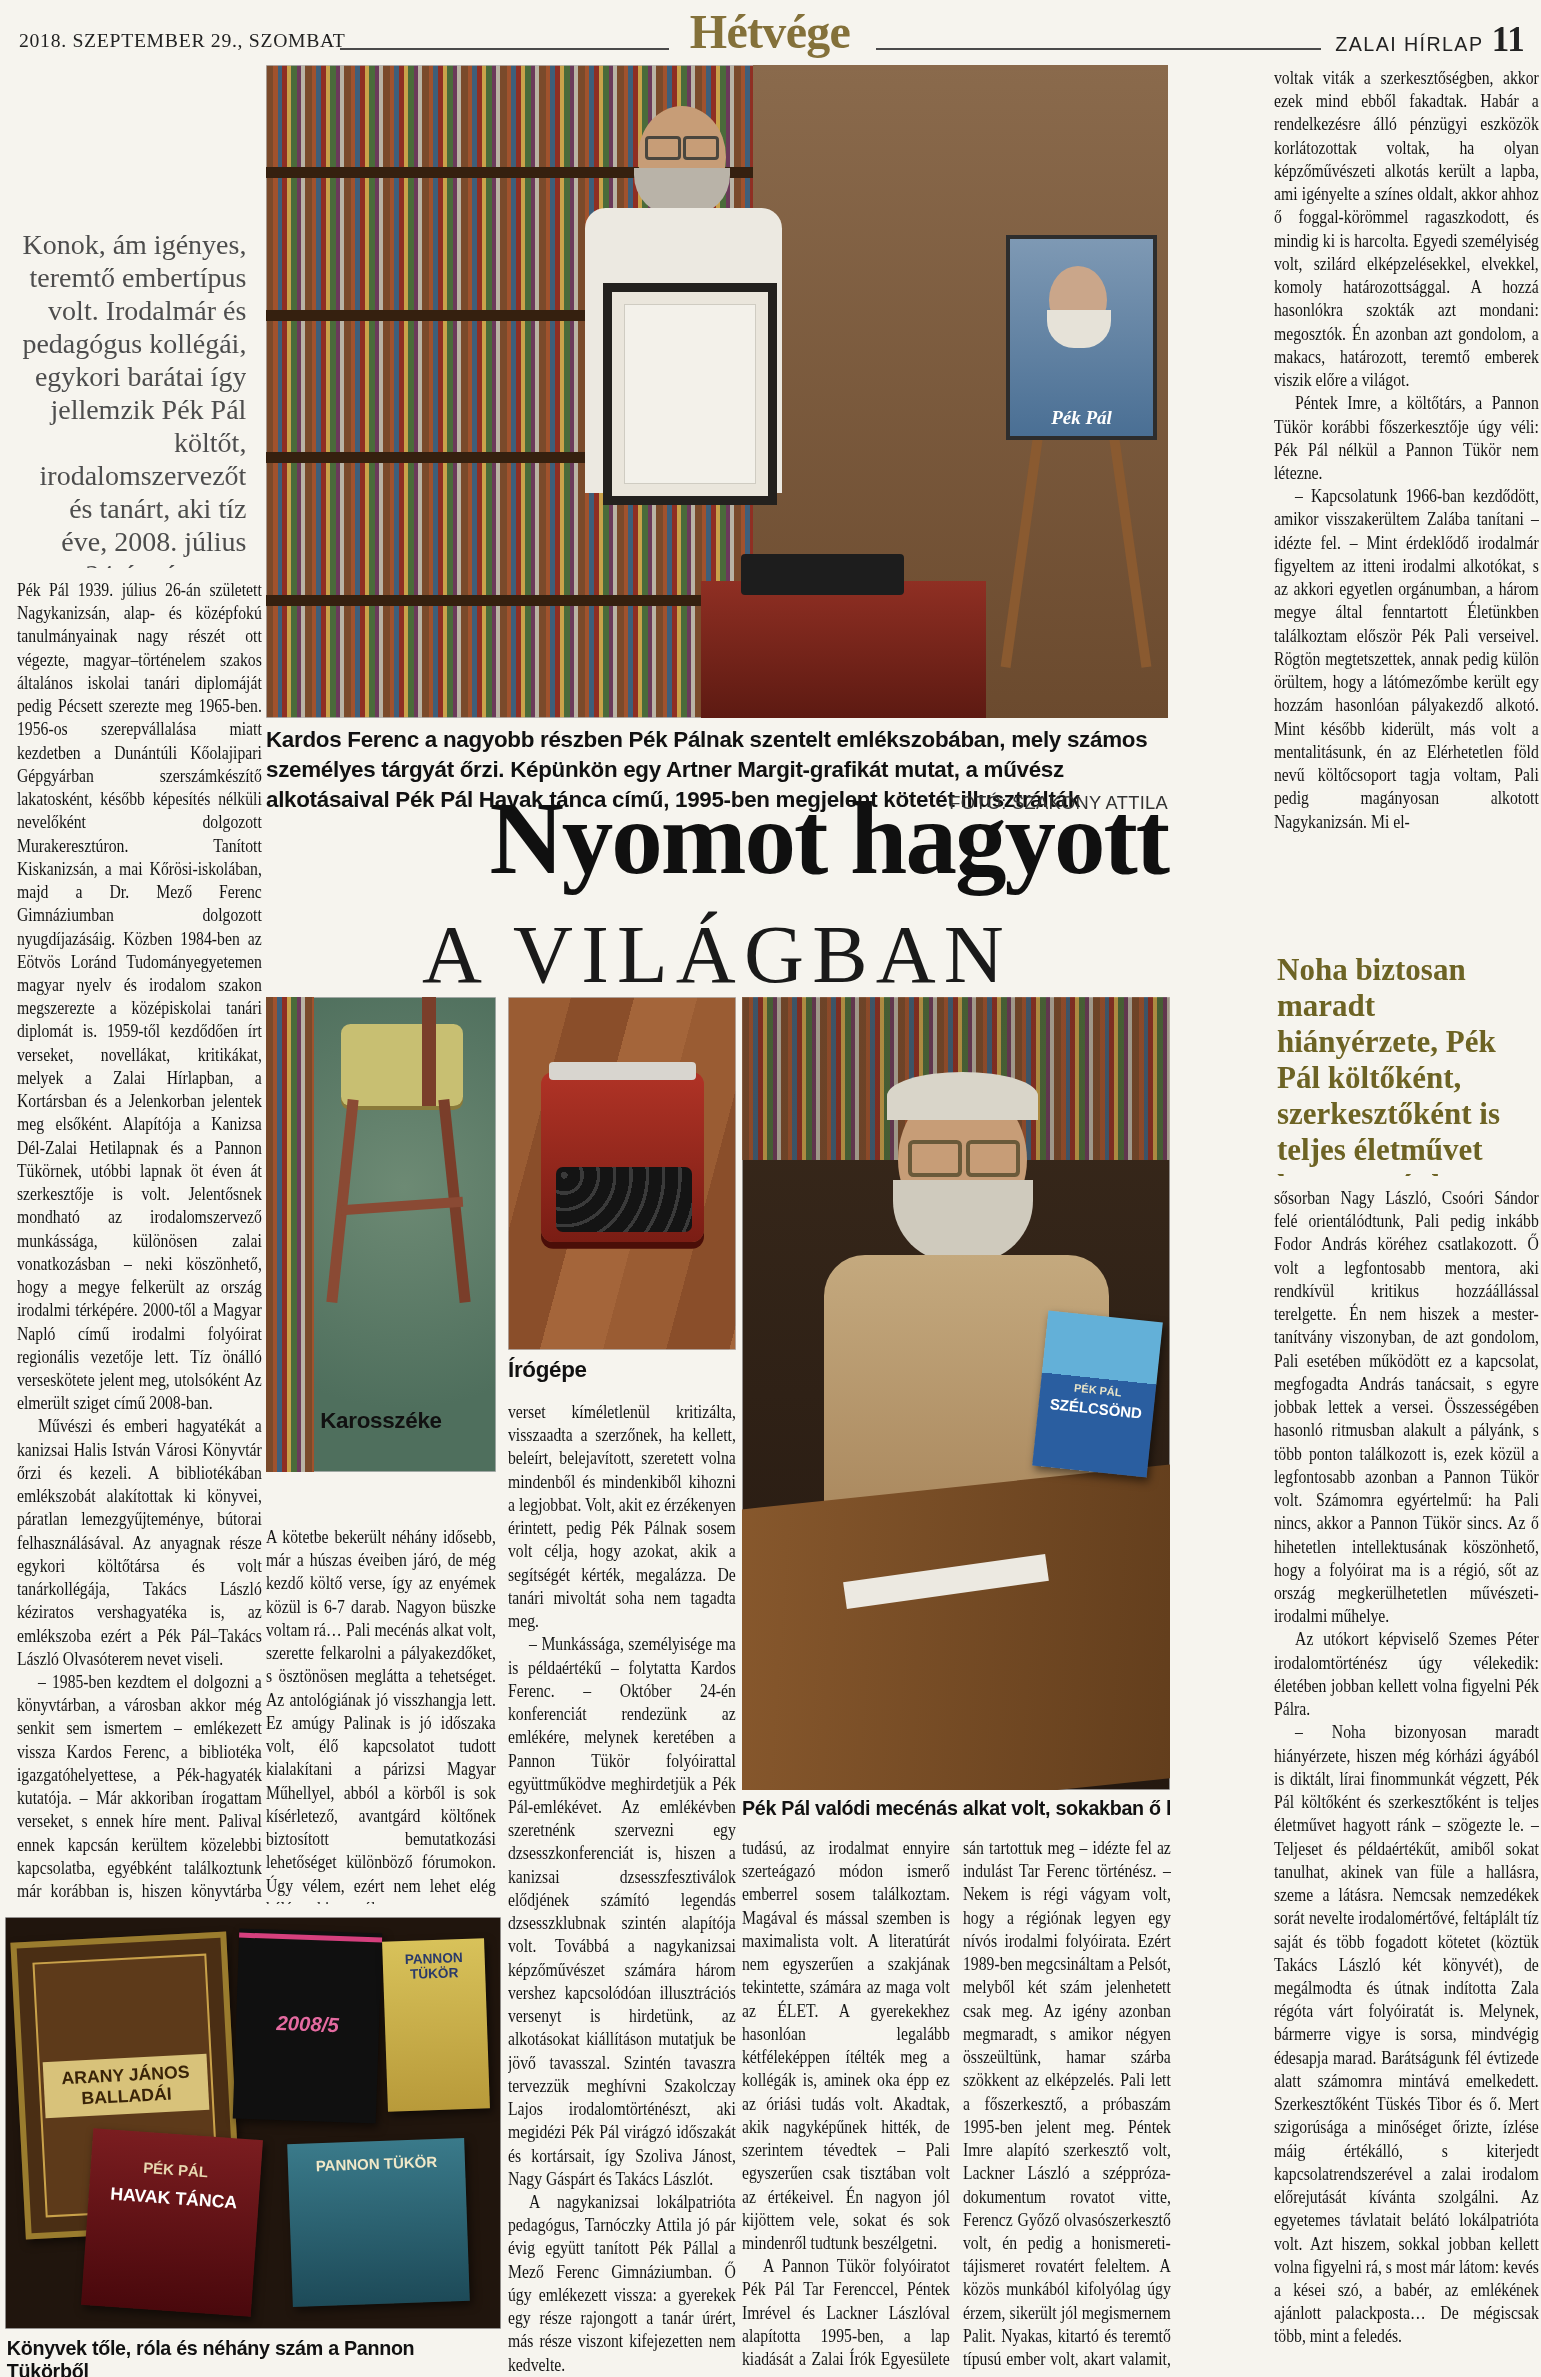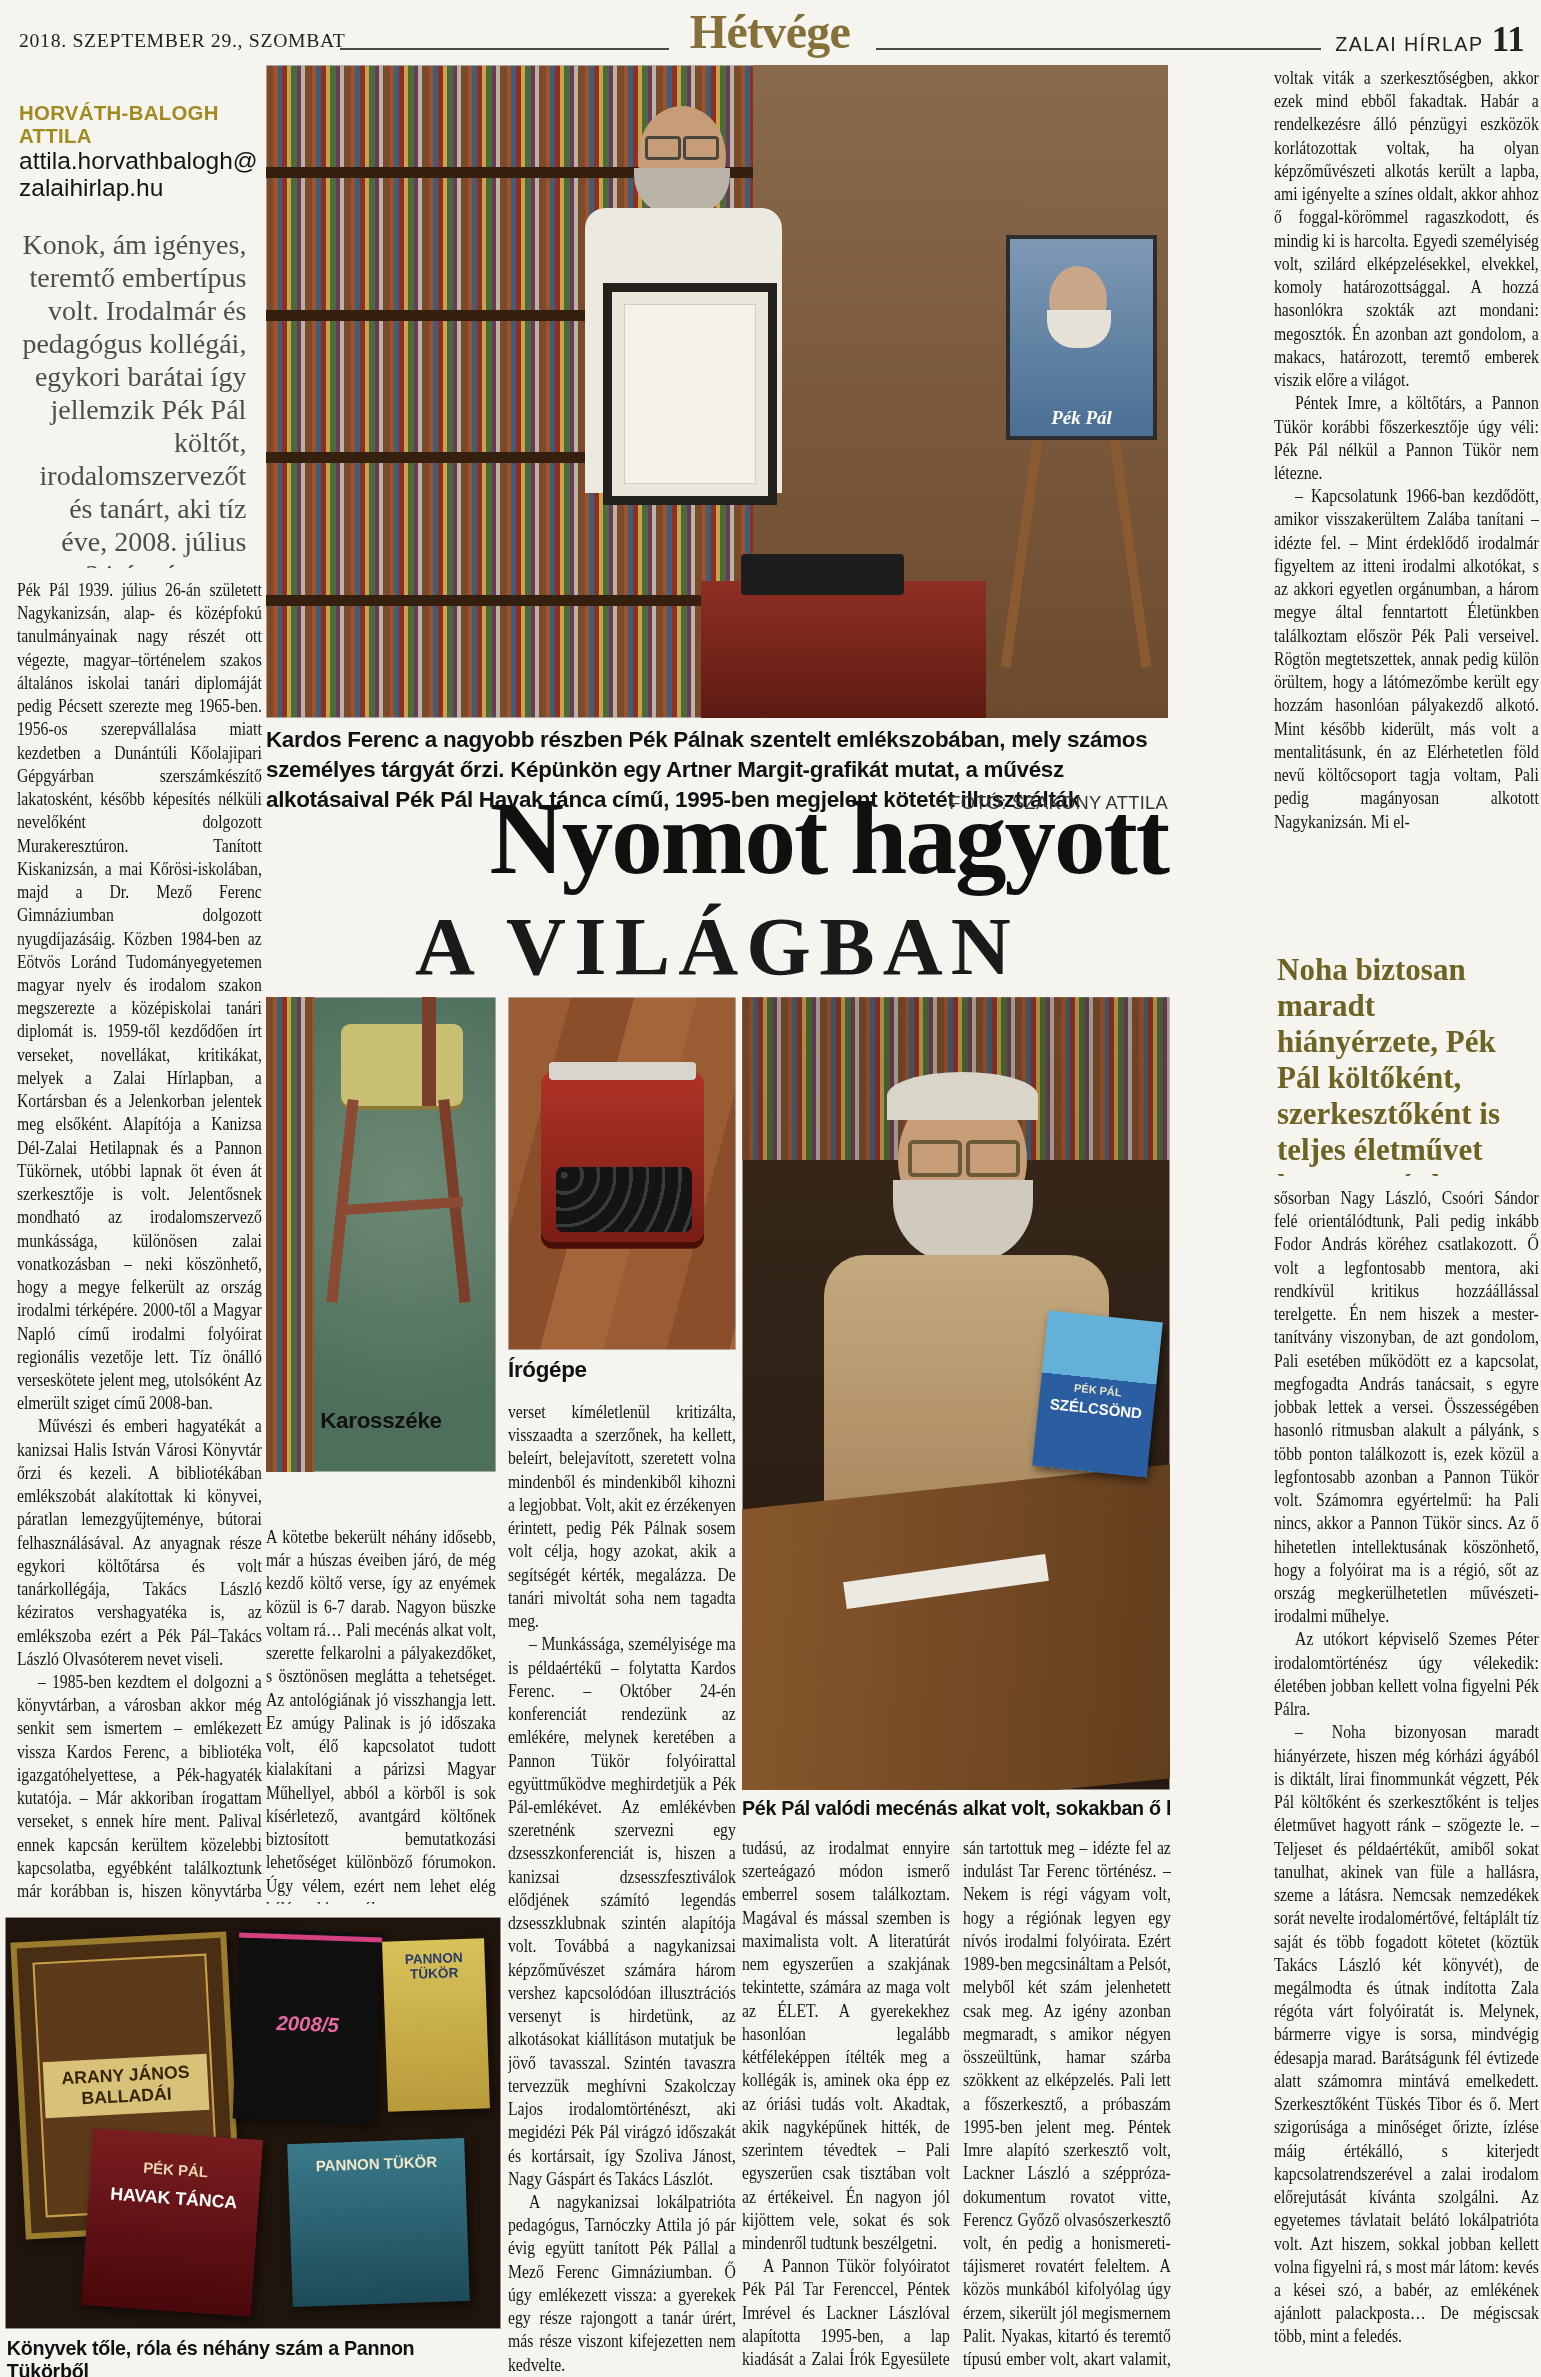--- a/index.html
+++ b/index.html
@@ -19,21 +19,21 @@
   
   .body-col{font-size:18.3px;line-height:1.27;text-align:justify;overflow:hidden;}
   .squeeze{transform:scaleX(0.86);transform-origin:0 0;width:116.2%;}
   .body-col p{margin:0;}
   .body-col p + p{text-indent:24.5px;}
   
   .cap{font-family:"Liberation Sans",sans-serif;font-weight:bold;font-size:22.4px;letter-spacing:-0.3px;color:#111;}
   .cap-sm{font-size:19.7px;}
   .credit{font-family:"Liberation Sans",sans-serif;font-size:18.3px;color:#333;font-weight:normal;letter-spacing:0.3px;}
   .headline1{font-size:103px;font-weight:bold;letter-spacing:-2px;line-height:1;color:#101010;text-align:right;}
-  .headline2{font-size:83px;font-weight:bold;letter-spacing:8.2px;line-height:1;color:#1a1a1a;margin-top:15px;}
+  .headline2{font-size:83px;font-weight:normal;letter-spacing:8.2px;line-height:1;color:#1a1a1a;margin-top:23px;}
   .subhead{font-size:31px;font-weight:bold;line-height:1.16;color:#6d6324;text-align:left;}
   
   .photo{position:absolute;overflow:hidden;background:#6b4a2e;box-shadow:0 0 0 0.7px #bbb inset;}
   .books-tex{background:
      repeating-linear-gradient(90deg,#7a4a2b 0 6.8px,#a0522d 6.8px 11.5px,#3e5f7a 11.5px 16.3px,#8f2f23 16.3px 21px,
        #c9a24a 21px 25px,#4a6b3a 25px 31px,#6b3a5a 31px 35px,#b9b3a4 35px 39px);}
   .shelfbar{position:absolute;left:0;right:0;height:11px;background:#35200f;}
   .frame{border:9.5px solid #23211e;background:#eae6dc;}
   .frame-inner{position:absolute;inset:12.2px;background:#f3f1ea;border:0.7px solid #cfccc2;}
   .head{background:#c79d77;border-radius:50%;}
@@ -51,25 +51,20 @@
 
   <div class="abs date" style="left:19px;top:28.5px;">2018. SZEPTEMBER 29., SZOMBAT</div>
   <div class="abs section-title" style="left:770px;top:4.1px;transform:translateX(-50%);">Hétvége</div>
   <div class="abs rule" style="left:340px;top:48px;width:329px;"></div>
   <div class="abs rule" style="left:876px;top:48px;width:445px;"></div>
   <div class="abs brand" style="right:16.3px;top:20.4px;">
     <span>ZALAI HÍRLAP</span>
     <b>11</b>
   </div>
 
-  <div class="abs" style="left:19px;top:102px;width:238px;">
-    <div class="byline-name">HORVÁTH-BALOGH ATTILA</div>
-    <div class="byline-mail">attila.horvathbalogh@</div>
-    <div class="byline-mail">zalaihirlap.hu</div>
-  </div>
 
   <div class="abs lede" style="left:20.4px;top:228px;width:226px;height:340px;overflow:hidden;">Konok, ám igényes, teremtő embertípus volt. Irodalmár és pedagógus kollégái, egykori barátai így jellemzik Pék Pál költőt, irodalomszervezőt és tanárt, aki tíz éve, 2008. július 24-én távozott közülünk.</div>
 
   <div class="abs body-col" style="left:17px;top:579px;width:245px;height:1325px;">
     <div class="squeeze">
       <p>Pék Pál 1939. július 26-án született Nagykanizsán, alap- és középfokú tanulmányainak nagy részét ott végezte, magyar–történelem szakos általános iskolai tanári diplomáját pedig Pécsett szerezte meg 1965-ben. 1956-os szerepvállalása miatt kezdetben a Dunántúli Kőolajipari Gépgyárban szerszámkészítő lakatosként, később képesítés nélküli nevelőként dolgozott Murakeresztúron. Tanított Kiskanizsán, a mai Kőrösi-iskolában, majd a Dr. Mező Ferenc Gimnáziumban dolgozott nyugdíjazásáig. Közben 1984-ben az Eötvös Loránd Tudományegyetemen magyar nyelv és irodalom szakon megszerezte a középiskolai tanári diplomát is. 1959-től kezdődően írt verseket, novellákat, kritikákat, melyek a Zalai Hírlapban, a Kortársban és a Jelenkorban jelentek meg elsőként. Alapítója a Kanizsa Dél-Zalai Hetilapnak és a Pannon Tükörnek, utóbbi lapnak öt éven át szerkesztője is volt. Jelentősnek mondható az irodalomszervező munkássága, különösen zalai vonatkozásban – neki köszönhető, hogy a megye felkerült az ország irodalmi térképére. 2000-től a Magyar Napló című irodalmi folyóirat regionális vezetője lett. Tíz önálló verseskötete jelent meg, utolsóként Az elmerült sziget című 2008-ban.</p>
       <p>Művészi és emberi hagyatékát a kanizsai Halis István Városi Könyvtár őrzi és kezeli. A bibliotékában emlékszobát alakítottak ki könyvei, páratlan lemezgyűjteménye, bútorai felhasználásával. Az anyagnak része egykori költőtársa és volt tanárkollégája, Takács László kéziratos vershagyatéka is, az emlékszoba ezért a Pék Pál–Takács László Olvasóterem nevet viseli.</p>
       <p>– 1985-ben kezdtem el dolgozni a könyvtárban, a városban akkor még senkit sem ismertem – emlékezett vissza Kardos Ferenc, a bibliotéka igazgatóhelyettese, a Pék-hagyaték kutatója. – Már akkoriban írogattam verseket, s ennek híre ment. Palival ennek kapcsán kerültem közelebbi kapcsolatba, egyébként találkoztunk már korábban is, hiszen könyvtárba járó ember volt. A Mező-gimnázium támogatásával csinált egy antológiát Csend ritmusa címmel, fiatal mezős költőpalánták verseivel.</p>
     </div>
   </div>

